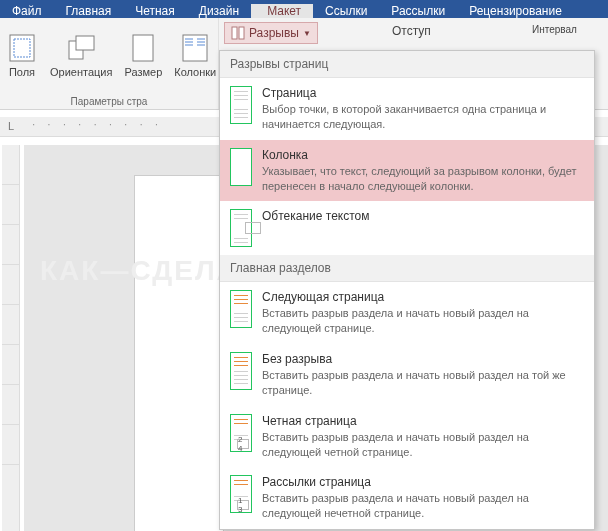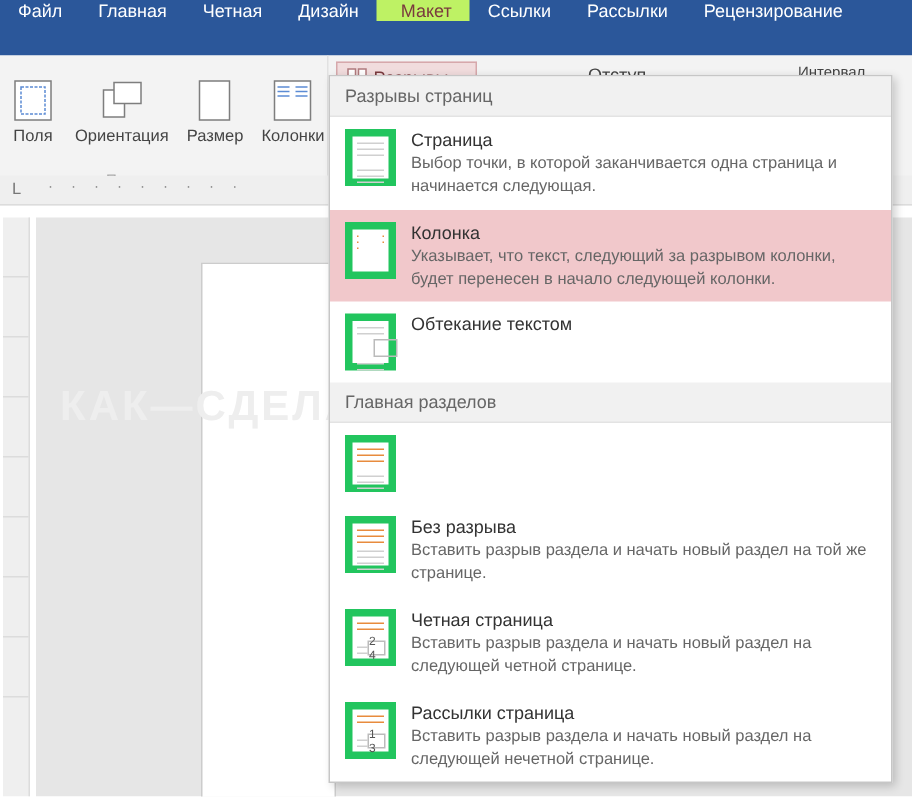--- a/index.html
+++ b/index.html
@@ -1,21 +1,21 @@
 <!DOCTYPE html>
 <html><head>
 <meta charset="utf-8">
 <style>
 * { margin: 0; padding: 0; box-sizing: border-box; font-family: "Segoe UI", Tahoma, sans-serif; }
 body { width: 608px; height: 531px; overflow: hidden; background: #fff; font-size: 12px; color: #444; position: relative; }
 
-.titlebar { height: 37px; background: #2b579a; display: flex; align-items: flex-start; }
+.titlebar { height: 18px; background: #2b579a; display: flex; align-items: flex-end; }
 .tab { padding: 0 12px; display: flex; align-items: center; color: #fff; font-size: 12px; cursor: pointer; }
 .tab.file { background: #2b579a; font-weight: 400; }
-.tab.active-pink { background: #bef264; color: #7a3a3e; padding-left: 16px; }
+.tab.active-pink { background: #e5e5e5; color: #7a3a3e; padding-left: 16px; }
 
 .ribbon { height: 92px; background: #f3f3f3; border-bottom: 1px solid #d4d4d4; display: flex; position: relative; }
 .ribbon-group { display: flex; flex-direction: column; height: 100%; border-right: 1px solid #e1e1e1; padding: 12px 0 0; justify-content: space-between; }
 .ribbon-buttons { display: flex; flex: 1; }
 .ribbon-btn { display: flex; flex-direction: column; align-items: center; justify-content: flex-start; padding: 2px 6px 0; cursor: pointer; gap: 2px; }
 .ribbon-btn .icn { width: 32px; height: 32px; display: flex; align-items: center; justify-content: center; }
 .ribbon-btn span.label { font-size: 11px; color: #444; text-align: center; line-height: 1.15; }
 .ribbon-group-label { font-size: 10px; color: #666; text-align: center; padding: 2px 4px; }
 .breaks-btn { height: 22px; border: 1px solid #d6a8ab; background: #f1dcdd; display: inline-flex; align-items: center; gap: 4px; padding: 0 6px; margin: 2px 0 0 2px; width: fit-content; cursor: pointer; }
 .breaks-btn .blabel { color: #7a3a3e; font-size: 12px; }
@@ -30,21 +30,21 @@
 
 .doc-area { position: absolute; left: 24px; top: 145px; right: 0; bottom: 0; background: #e6e6e6; }
 .doc-page { position: absolute; left: 110px; top: 30px; width: 90px; height: 380px; background: #fff; border: 1px solid #ccc; }
 .watermark { position: absolute; left: 40px; top: 255px; font-size: 28px; color: #eee; font-weight: 600; letter-spacing: 2px; white-space: nowrap; }
 .brand { position: absolute; left: 430px; top: 260px; font-size: 15px; color: #2b78c4; font-weight: 600; }
 
 .dropdown { position: absolute; left: 219px; top: 50px; width: 376px; background: #fff; border: 1px solid #c6c6c6; box-shadow: 2px 2px 6px rgba(0,0,0,.2); }
 .dd-header { background: #f1f1f1; color: #666; font-size: 12px; padding: 6px 10px; border-bottom: 1px solid #e3e3e3; }
 .dd-item { display: flex; gap: 10px; padding: 8px 10px; cursor: pointer; }
 .dd-item.highlight { background: #f1c8cb; }
-.dd-item .icon { width: 34px; height: 38px; flex-shrink: 0; border: 5px solid #22c55e; background: #fff; position: relative; }
+.dd-item .icon { width: 22px; height: 38px; flex-shrink: 0; border: 1px solid #22c55e; background: #fff; position: relative; }
 .dd-item .txt { flex: 1; }
 .dd-item .ttl { font-size: 12px; color: #333; margin-bottom: 2px; }
 .dd-item .desc { font-size: 11px; color: #666; line-height: 1.35; }
 
 .mini-line { position: absolute; left: 3px; right: 3px; height: 1px; background: #d0d0d0; }
 .mini-line.orange { background: #e88b3d; }
 .mini-badge { position: absolute; bottom: 2px; right: 2px; width: 12px; height: 10px; background: #fff; border: 1px solid #bbb; font-size: 8px; display: flex; align-items: center; justify-content: center; color: #555; }
 
 .vruler { position: absolute; left: 2px; top: 145px; width: 18px; bottom: 0; background: #efefef; border-right: 1px solid #dcdcdc; }
 .vruler .tick { height: 40px; border-bottom: 1px solid #dcdcdc; }
@@ -207,20 +207,24 @@
 
   <div class="dd-item">
     <div class="icon">
       <div class="mini-line orange" style="top:4px;"></div>
         <div class="mini-line orange" style="top:8px;"></div>
         <div class="mini-line orange" style="top:12px;"></div>
       <div class="mini-line" style="top:22px;"></div>
         <div class="mini-line" style="top:26px;"></div>
         <div class="mini-line" style="top:30px;"></div>
     </div>
+    <div class="txt">
+      <div class="ttl">Следующая страница</div>
+      <div class="desc">Вставить разрыв раздела и начать новый раздел на следующей странице.</div>
+    </div>
   </div>
 
   <div class="dd-item">
     <div class="icon">
       <div class="mini-line orange" style="top:4px;"></div>
         <div class="mini-line orange" style="top:8px;"></div>
         <div class="mini-line orange" style="top:12px;"></div>
       <div class="mini-line" style="top:18px;"></div>
         <div class="mini-line" style="top:22px;"></div>
         <div class="mini-line" style="top:26px;"></div>

